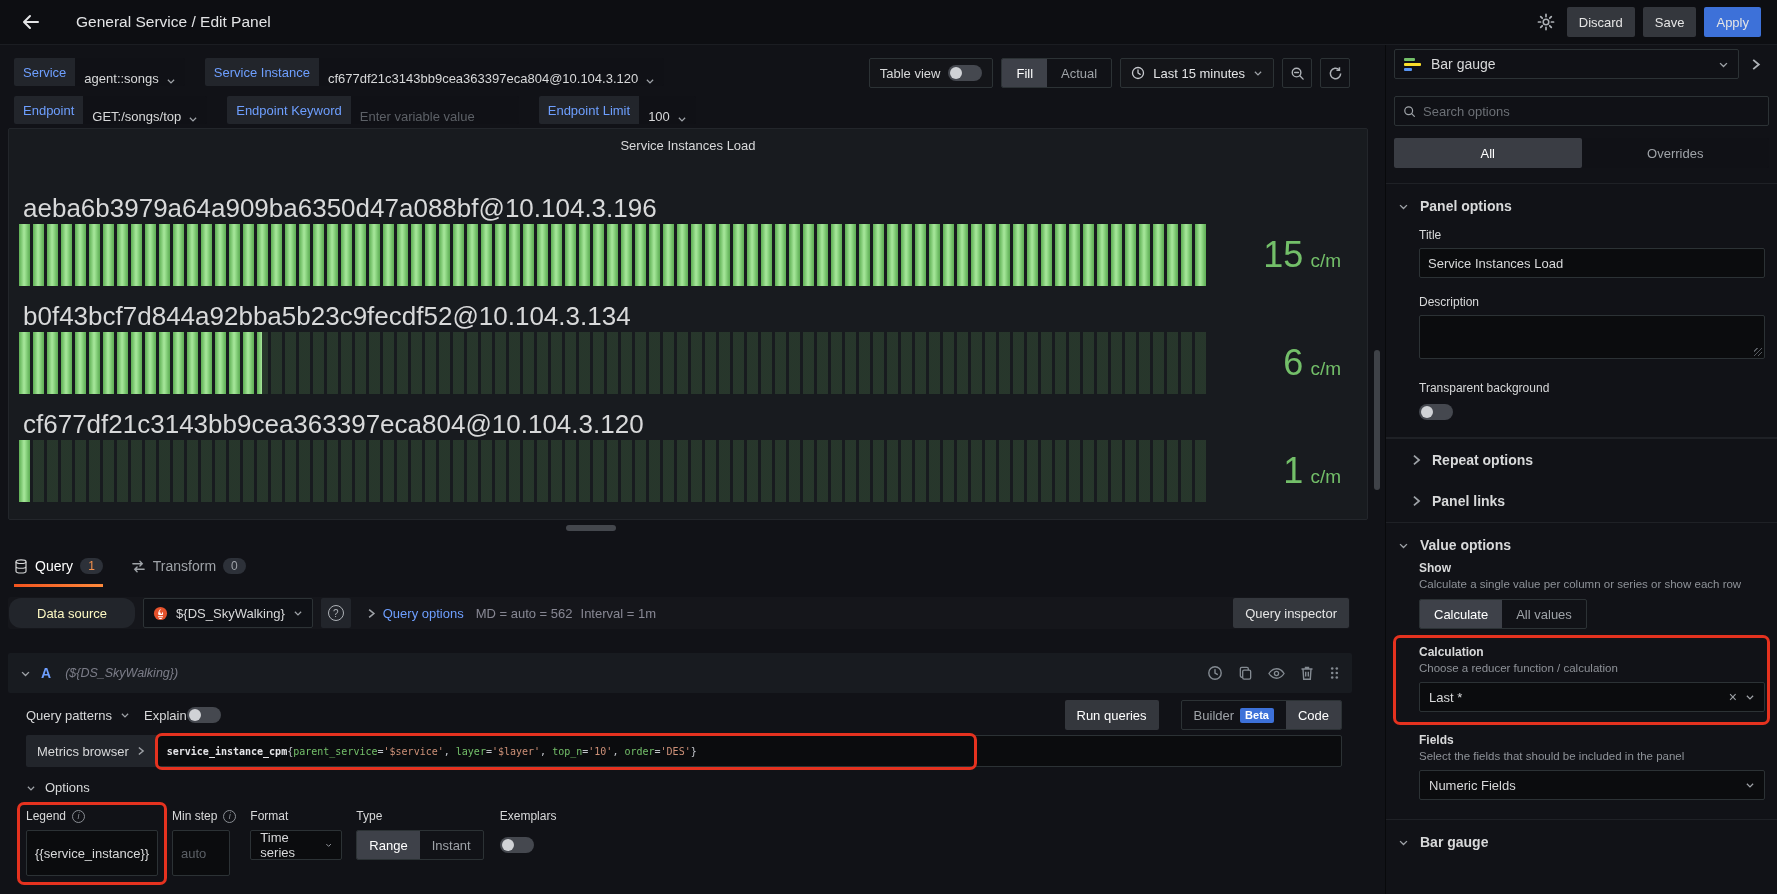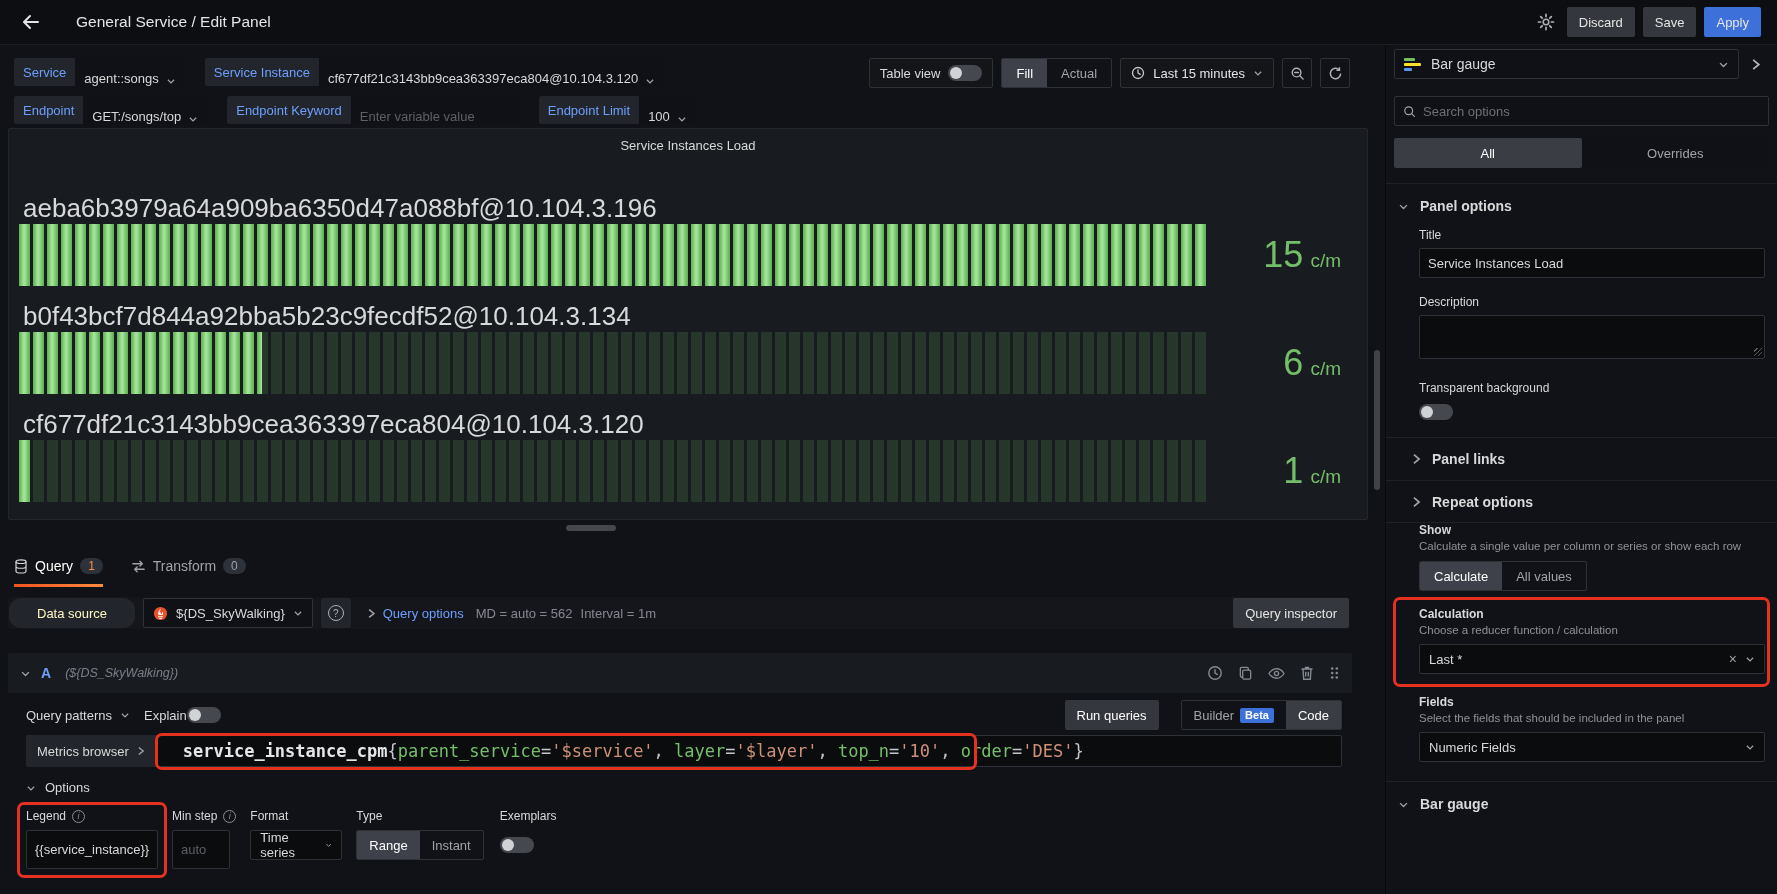--- a/index.html
+++ b/index.html
@@ -106,34 +106,34 @@
   .runbtn{height:30px;background:var(--btn);border:none;border-radius:2px;color:#fff;
           font-size:13px;padding:0 12px;cursor:pointer;}
   .bcgroup{height:30px;border:1px solid var(--border);border-radius:2px;display:flex;overflow:hidden;}
   .bcseg{display:flex;align-items:center;gap:6px;padding:0 12px;color:var(--muted);font-size:13px;cursor:pointer;}
   .bcseg.on{background:#3a3d44;color:#fff;font-weight:500;}
   .beta{background:var(--blue);color:#fff;font-size:11px;font-weight:700;border-radius:2px;padding:1.5px 5px;}
   .metrow{margin-top:5px;display:flex;align-items:stretch;height:32px;}
   .mbrowser{background:var(--chip);display:flex;align-items:center;gap:8px;padding:0 11px;
             font-size:13px;color:var(--text);border-radius:2px 0 0 2px;cursor:pointer;}
   .exprbox{flex:1;background:var(--input);border:1px solid var(--border);border-radius:0 2px 2px 0;
-           display:flex;align-items:center;padding:0 26px;position:relative;
-           font-family:"DejaVu Sans Mono",monospace;font-size:17px;}
+           display:flex;align-items:center;padding:0 10px;position:relative;
+           font-family:"DejaVu Sans Mono",monospace;font-size:10px;}
   .tk-metric{color:#e6e6e9;font-weight:700;}
   .tk-punct{color:#c2c5cb;}
   .tk-label{color:#74c06a;}
   .tk-string{color:#ce9178;}
   .expr-redbox{position:absolute;left:-2px;top:-3px;width:822px;height:37px;border:3px solid var(--red);
                border-radius:7px;pointer-events:none;}
   #optsec{margin-top:13px;}
   .optshead{display:flex;align-items:center;gap:9px;font-size:13px;font-weight:500;color:var(--text);}
   .fieldsrow{margin-top:13px;display:flex;align-items:flex-start;gap:14px;}
   .fcol{display:flex;flex-direction:column;}
   .flabel{font-size:12px;color:var(--text);font-weight:500;display:flex;align-items:center;gap:6px;height:16px;}
-  .finput{margin-top:6px;height:39px;background:var(--input);border:1px solid var(--border);
+  .finput{margin-top:6px;height:46px;background:var(--input);border:1px solid var(--border);
           border-radius:2px;color:var(--text);font-size:13px;padding:0 8px;}
   .fselect{margin-top:6px;height:30px;background:var(--input);border:1px solid var(--border);
            border-radius:2px;display:flex;align-items:center;gap:8px;padding:0 9px;font-size:13px;cursor:pointer;}
   .finput::placeholder{color:#5c6066;}
   .ibullet{width:13px;height:13px;border:1px solid #8a8e94;border-radius:50%;color:#8a8e94;
            font-size:9px;display:flex;align-items:center;justify-content:center;font-style:italic;}
   .legendcol{position:relative;}
   .legendcol::before{content:'';position:absolute;inset:-6px -9px -9px -9px;border:3px solid var(--red);
                      border-radius:7px;pointer-events:none;z-index:5;}
 
@@ -558,35 +558,41 @@
     <div class="sblabel" style="margin-top:17px;">Description</div>
     <div class="areawrap">
       <textarea class="sbarea" style=""></textarea>
     </div>
     <div class="sblabel" style="margin-top:19px;">Transparent background</div>
     <span class="toggle" style="display:block;margin-top:9px;"></span>
   </div>
 
   <div class="sb-div" style="margin-top:17px;"></div>
 
+  <div class="collrow">
+    <svg width="9" height="12" viewBox="0 0 10 14">
+        <polyline points="2,2 8,7 2,12" fill="none" stroke="#9fa3a8" stroke-width="2"></polyline>
+      </svg>
+    <span>Repeat options</span>
+  </div>
   <div class="collrow" style="border-top:none;">
     <svg width="9" height="12" viewBox="0 0 10 14">
         <polyline points="2,2 8,7 2,12" fill="none" stroke="#9fa3a8" stroke-width="2"></polyline>
       </svg>
     <span>Panel links</span>
   </div>
-  <div class="collrow">
-    <svg width="9" height="12" viewBox="0 0 10 14">
-        <polyline points="2,2 8,7 2,12" fill="none" stroke="#9fa3a8" stroke-width="2"></polyline>
-      </svg>
-    <span>Repeat options</span>
-  </div>
 
   <div class="sb-div" style="margin-top:0;"></div>
 
+  <div class="sechead">
+    <svg class="chev" width="11" height="11" viewBox="0 0 16 16">
+        <polyline points="3,6 8,11 13,6" fill="none" stroke="currentColor" stroke-width="2"></polyline>
+      </svg>
+    <span>Value options</span>
+  </div>
 
   <div class="sb-fields">
     <div class="sblabel" style="font-weight:700;">Show</div>
     <div class="sbdesc">Calculate a single value per column or series or show each row</div>
     <span class="seggroup" style="margin-top:9px;display:inline-flex;">
       <span class="seg on">Calculate</span>
       <span class="seg">All values</span>
     </span>
 
     <div class="calcgroup">

